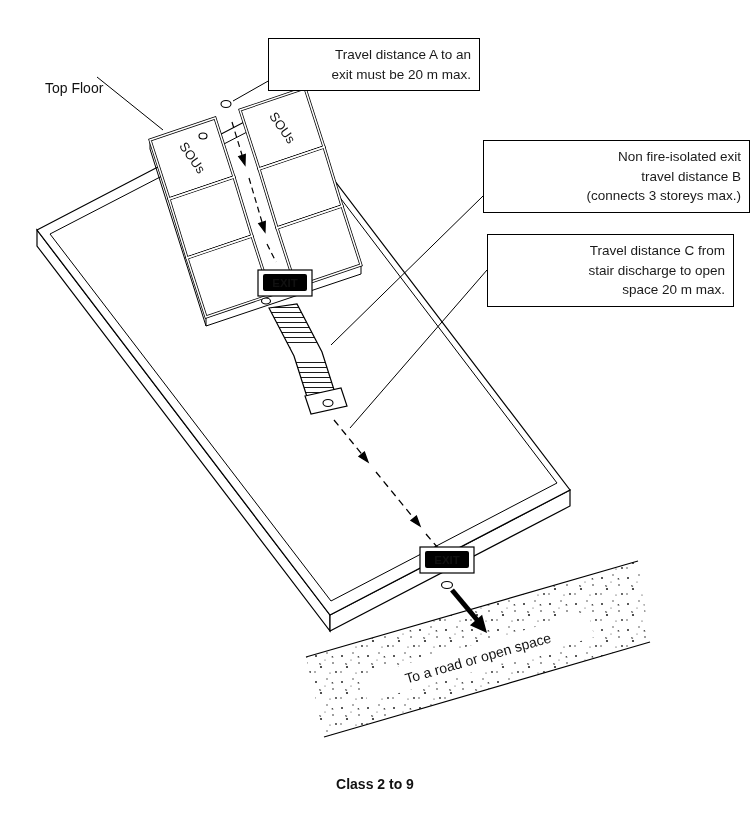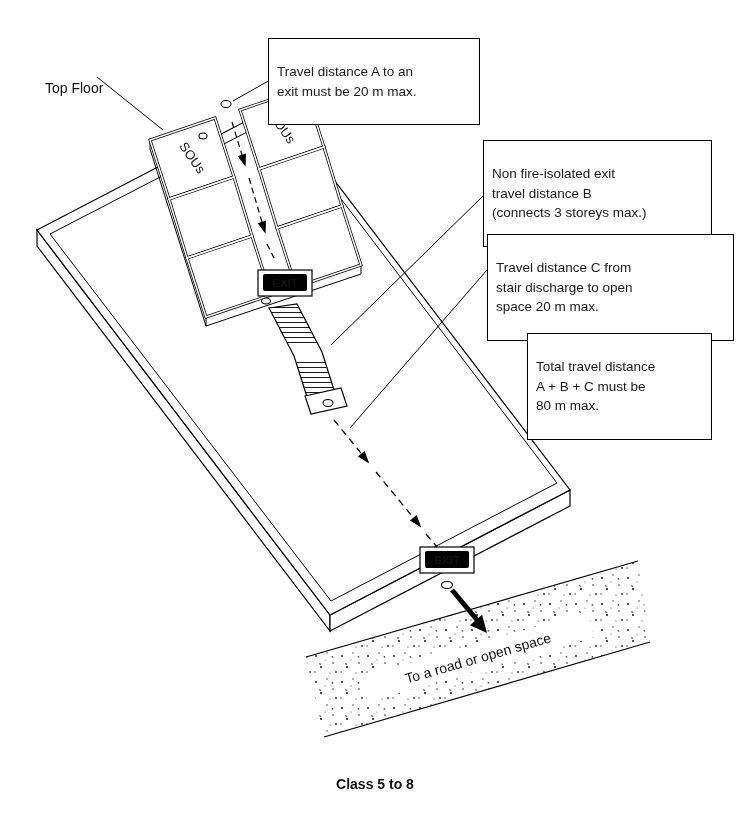--- a/index.html
+++ b/index.html
@@ -4,25 +4,25 @@
 <style>
   html,body{margin:0;padding:0;background:#ffffff;}
   .stage{
     position:relative;width:750px;height:828px;background:#ffffff;
     font-family:"Liberation Sans",sans-serif;color:#111;overflow:hidden;
   }
   .stage svg{position:absolute;left:0;top:0;}
   svg text{font-family:"Liberation Sans",sans-serif;fill:#111;}
   .callout{
     position:absolute;border:1px solid #000;background:#fff;
-    text-align:left;font-size:13.5px;line-height:1.45;white-space:pre-line;
-    padding:23px 8px;box-sizing:border-box;color:#1a1a1a;
+    text-align:right;font-size:13.5px;line-height:1.45;white-space:pre-line;
+    padding:6px 8px;box-sizing:border-box;color:#1a1a1a;
   }
   #co-a{left:268px;top:38px;width:212px;}
-  #co-b{left:483px;top:140px;width:229px;}
+  #co-b{left:483px;top:140px;width:267px;}
   #co-c{left:487px;top:234px;width:247px;}
   #co-d{left:527px;top:333px;width:185px;}
   .plain-label{position:absolute;font-size:14px;color:#111;}
   #top-floor-label{left:45px;top:60px;margin-top:20px;}
   #caption{left:0;top:776px;width:750px;text-align:center;font-weight:bold;font-size:14px;}
   .cellB{fill:#ffffff;stroke:#000000;stroke-width:3;}
   .cellW{fill:none;stroke:#ffffff;stroke-width:1.5;}
   .marker{fill:#ffffff;stroke:#000000;stroke-width:1.1;}
 </style>
 </head>
@@ -153,18 +153,15 @@
   <div class="plain-label" id="top-floor-label">Top Floor</div>
 
   <div class="callout" id="co-a">Travel distance A to an
 exit must be 20 m max.</div>
   <div class="callout" id="co-b">Non fire-isolated exit
 travel distance B
 (connects 3 storeys max.)</div>
   <div class="callout" id="co-c">Travel distance C from
 stair discharge to open
 space 20 m max.</div>
-  <div class="callout" id="co-d">Total travel distance
-A + B + C must be
-80 m max.</div>
 
-  <div class="plain-label" id="caption">Class 5 to 8</div>
+  <div class="plain-label" id="caption">Class 2 to 9</div>
 </div>
 
 </body></html>

